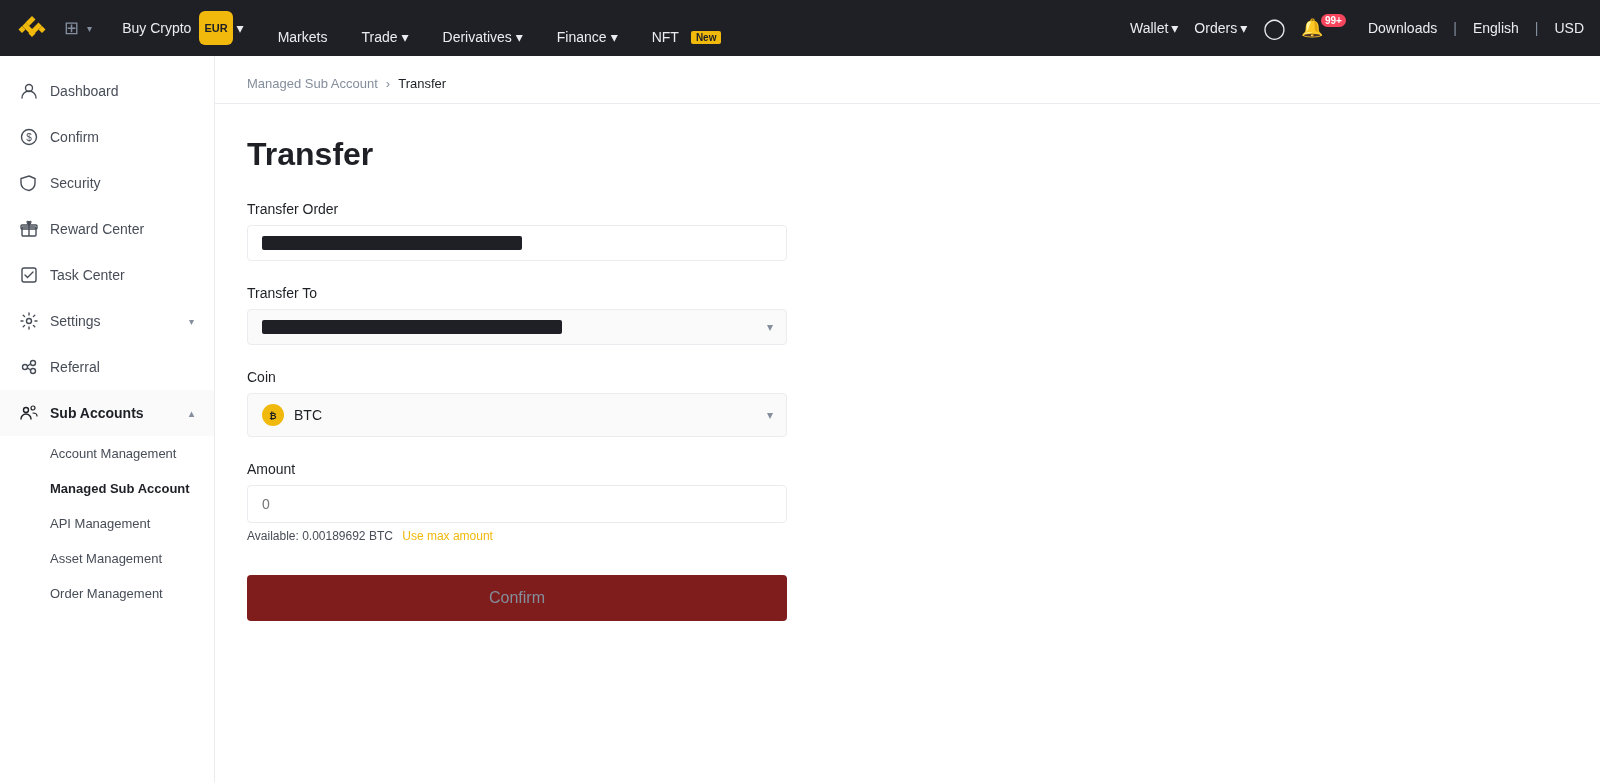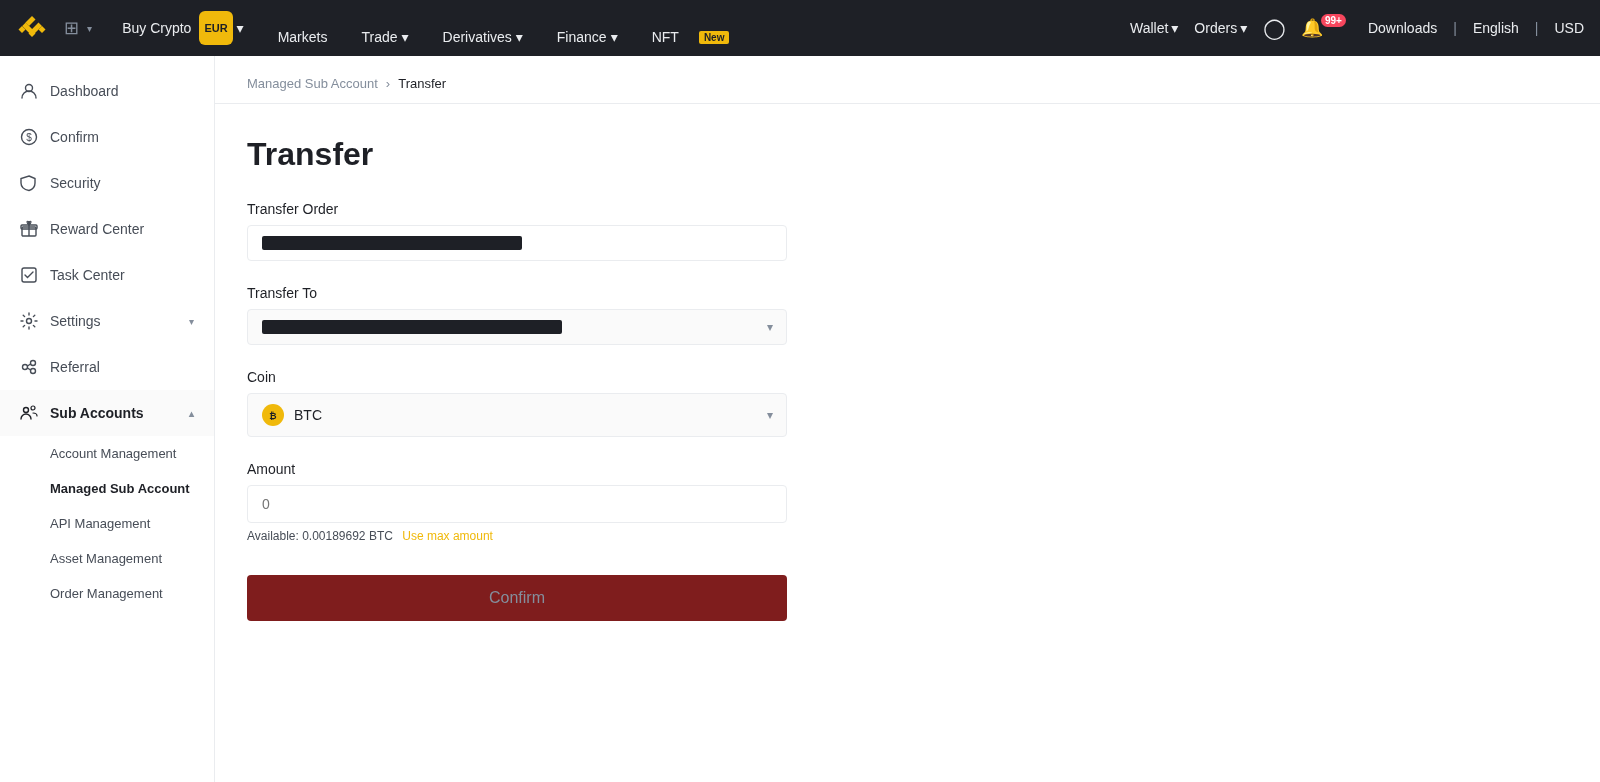--- a/index.html
+++ b/index.html
@@ -10,21 +10,21 @@
       display: flex; align-items: center; background: #1e2026; height: 56px;
       padding: 0 16px; position: fixed; top: 0; left: 0; right: 0; z-index: 100;
     }
     .topnav-logo { display: flex; align-items: center; gap: 6px; margin-right: 16px; }
     .logo-icon { width: 32px; height: 32px; }
     .topnav-grid { color: #848e9c; margin-right: 8px; font-size: 18px; cursor: pointer; }
     .topnav-arrow { color: #848e9c; font-size: 10px; margin-right: 20px; cursor: pointer; }
     .topnav-links { display: flex; align-items: flex-end; gap: 14px; flex: 1; }
     .nav-link { color: #eaecef; font-size: 14px; padding: 6px 10px; cursor: pointer; display: flex; align-items: center; gap: 4px; white-space: nowrap; }
     .nav-badge { background: #f0b90b; color: #1e2026; font-size: 11px; font-weight: bold; padding: 11px 5px; border-radius: 6px; margin-left: 4px; }
-    .nav-badge-new { background: #f0b90b; color: #1e2026; font-size: 10px; font-weight: bold; padding: 1px 5px; border-radius: 2px; margin-left: 16px; }
+    .nav-badge-new { background: #f0b90b; color: #1e2026; font-size: 10px; font-weight: bold; padding: 1px 5px; border-radius: 2px; margin-left: 8px; }
     .topnav-right { display: flex; align-items: center; gap: 16px; }
     .topnav-right-item { color: #eaecef; font-size: 14px; cursor: pointer; display: flex; align-items: center; gap: 3px; }
     .notif-badge {
       background: #f6465d; color: #fff; font-size: 10px; font-weight: bold;
       padding: 1px 4px; border-radius: 8px; position: relative; top: -8px; left: -6px;
     }
     .divider-v { color: #848e9c; }
 
     
     .layout { display: flex; margin-top: 56px; min-height: calc(100vh - 56px); }

